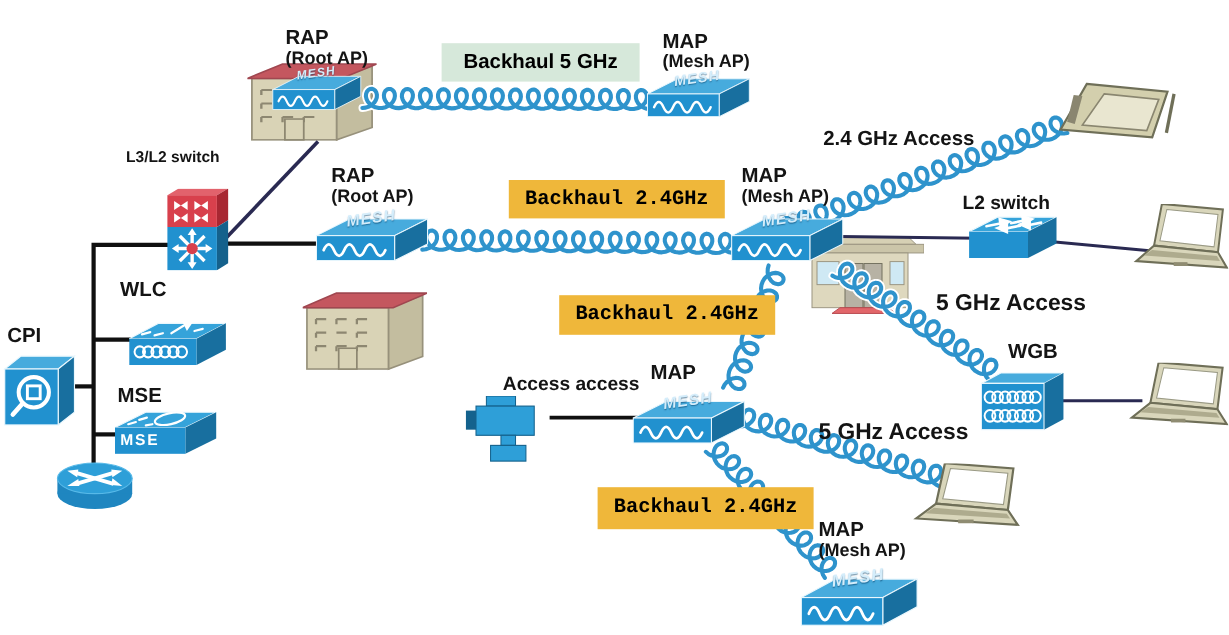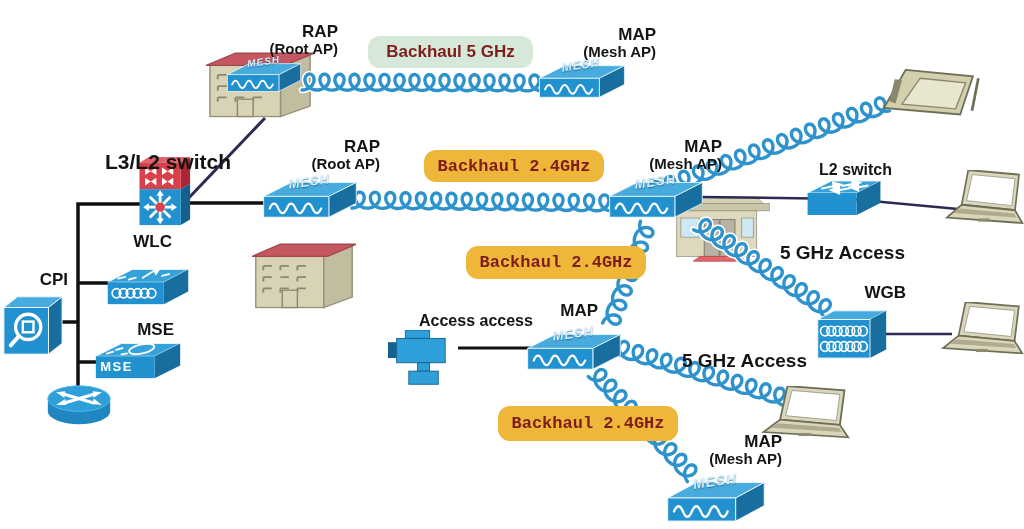--- a/index.html
+++ b/index.html
@@ -4,25 +4,25 @@
 <style>
   html,body{margin:0;padding:0;background:#fff;}
   .canvas{position:relative;width:1024px;height:529px;background:#ffffff;overflow:hidden;
           font-family:"Liberation Sans",sans-serif;}
   .layer{position:absolute;left:0;top:0;width:100%;height:100%;}
   #line-layer{z-index:2;}
   #coil-layer{z-index:3;}
   .bldg{position:absolute;z-index:1;}
   .dev{position:absolute;z-index:4;}
   .bldg svg,.dev svg{width:100%;height:100%;display:block;}
-  .node-lbl{position:absolute;z-index:5;font-weight:bold;color:#141414;text-align:right;
+  .node-lbl{position:absolute;z-index:5;font-weight:bold;color:#141414;text-align:left;
             font-size:17px;line-height:1.12;white-space:nowrap;}
   .node-lbl .sub{font-size:15px;}
   .link-box{position:absolute;z-index:5;display:flex;align-items:center;justify-content:center;
-            font-weight:bold;font-size:17px;color:#7f1d1d;white-space:nowrap;border-radius:12px;}
+            font-weight:bold;font-size:17px;color:#000000;white-space:nowrap;}
   .bh24{background:var(--bh24,#efb73a);font-family:Liberation Mono, monospace;}
   .bh5{background:var(--bh5,#d6e8da);}
   .access-lbl{position:absolute;z-index:5;font-weight:bold;font-size:19px;color:#141414;white-space:nowrap;}
   .mesh-txt{position:absolute;left:6%;top:4%;width:86%;text-align:center;font-style:italic;
             font-weight:bold;color:#d4edfb;transform:rotate(-8deg);line-height:1;
             letter-spacing:1px;text-shadow:0 1px 1px rgba(0,60,100,.55);}
   .mse-txt{position:absolute;left:7%;bottom:14%;font-weight:bold;font-size:13px;color:#fff;
            letter-spacing:1.5px;}
 </style>
 </head>
@@ -359,21 +359,21 @@
   </div>
 
   <div class="node-lbl" style="left:238px;top:22px;width:100px">
     <div>RAP</div>
     <div class="sub">(Root AP)</div>
   </div>
   <div class="node-lbl" style="left:552px;top:25px;width:104px">
     <div>MAP</div>
     <div class="sub">(Mesh AP)</div>
   </div>
-  <div class="node-lbl" style="left:105px;top:150px;width:105px;font-size:21px"><span>L3/L2 switch</span></div>
+  <div class="node-lbl" style="left:105px;top:124px;width:105px;font-size:13px"><span>L3/L2 switch</span></div>
   <div class="node-lbl" style="left:276px;top:137px;width:104px">
     <div>RAP</div>
     <div class="sub">(Root AP)</div>
   </div>
   <div class="node-lbl" style="left:618px;top:137px;width:104px">
     <div>MAP</div>
     <div class="sub">(Mesh AP)</div>
   </div>
   <div class="node-lbl" style="left:802px;top:161px;width:90px;font-size:16px"><span>L2 switch</span></div>
   <div class="node-lbl" style="left:100px;top:232px;width:72px"><span>WLC</span></div>
@@ -384,16 +384,17 @@
   <div class="node-lbl" style="left:542px;top:301px;width:56px"><span>MAP</span></div>
   <div class="node-lbl" style="left:682px;top:432px;width:100px">
     <div>MAP</div>
     <div class="sub">(Mesh AP)</div>
   </div>
 
   <div class="link-box bh5" style="left:368px;top:36px;width:165px;height:32px">Backhaul 5 GHz</div>
   <div class="link-box bh24" style="left:424px;top:150px;width:180px;height:32px">Backhaul 2.4GHz</div>
   <div class="link-box bh24" style="left:466px;top:246px;width:180px;height:33px">Backhaul 2.4GHz</div>
   <div class="link-box bh24" style="left:498px;top:406px;width:180px;height:35px">Backhaul 2.4GHz</div>
+  <div class="access-lbl" style="left:686px;top:106px;font-size:17px">2.4 GHz Access</div>
   <div class="access-lbl" style="left:780px;top:242px">5 GHz Access</div>
   <div class="access-lbl" style="left:682px;top:350px">5 GHz Access</div>
 
 </div>
 
 </body></html>

